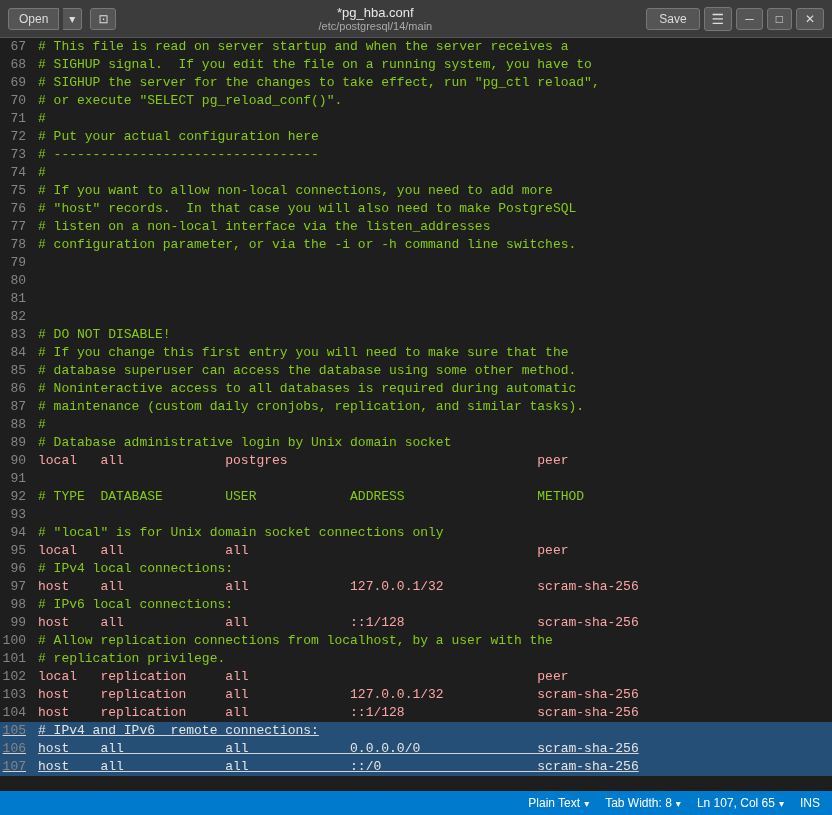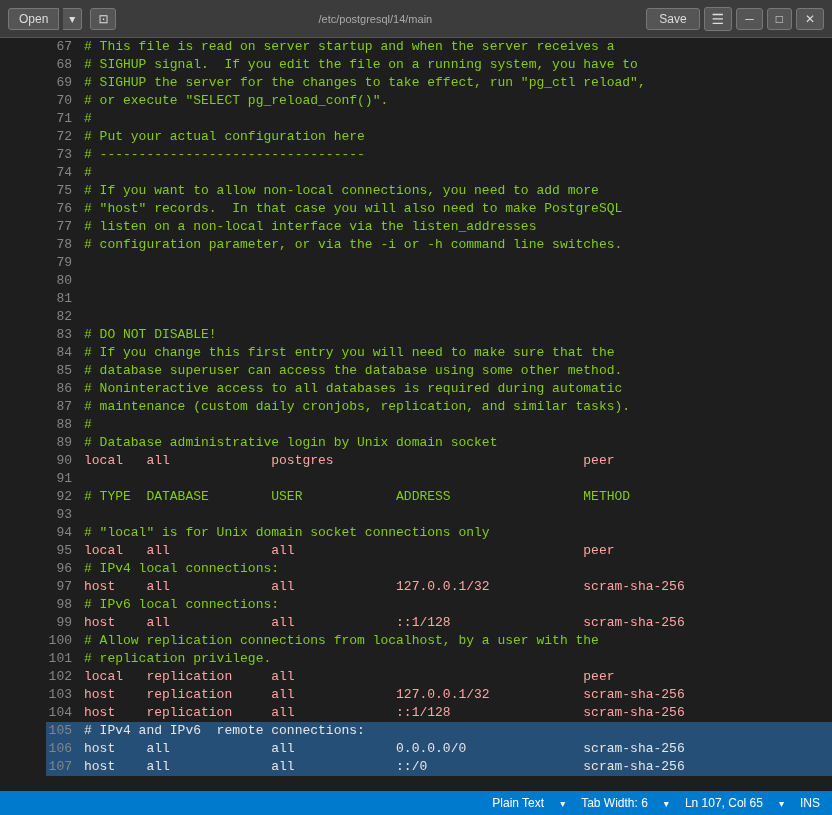--- a/index.html
+++ b/index.html
@@ -127,21 +127,20 @@
     .code-area {
       flex: 1;
       overflow: hidden;
       white-space: pre;
     }
 
     .line {
       display: flex;
       height: 18px;
       line-height: 18px;
-      margin-left: 46px;
     }
 
     .line-num {
       color: #858585;
       min-width: 38px;
       text-align: right;
       padding-right: 12px;
       user-select: none;
       flex-shrink: 0;
     }
@@ -150,20 +149,21 @@
       color: #fca5a5;
       flex: 1;
     }
 
     .line-comment {
       color: #84cc16;
     }
 
     .line-highlight {
       background: #264f78;
+      text-decoration: underline;
     }
 
     .line-highlight .line-content {
       color: #e5e5e5;
     }
 
     
     .status-bar {
       background: #007acc;
       color: #fff;
@@ -174,38 +174,39 @@
       padding: 0 12px;
       gap: 16px;
       font-size: 12px;
       font-family: sans-serif;
       flex-shrink: 0;
     }
 
     .status-item {
       display: flex;
       align-items: center;
-      gap: 16px;
+      gap: 4px;
       cursor: pointer;
     }
 
     .chevron {
       font-size: 10px;
     }
   </style>
 </head>
 <body>
 
 <div class="title-bar">
   <div class="title-bar-left">
     <button class="btn-open">Open</button>
     <button class="btn-dropdown">▾</button>
     <button class="btn-save-icon">⊡</button>
   </div>
   <div class="title-center">
+    <div class="title-filename">*pg_hba.conf</div>
     <div class="title-path">/etc/postgresql/14/main</div>
   </div>
   <div class="title-bar-right">
     <button class="btn-save">Save</button>
     <button class="btn-menu">☰</button>
     <button class="btn-minimize">─</button>
     <button class="btn-maximize">□</button>
     <button class="btn-close">✕</button>
   </div>
 </div>
@@ -215,21 +216,21 @@
     <div class="code-area" id="code-area"><div class="line"><span class="line-num">67</span><span class="line-content line-comment"># This file is read on server startup and when the server receives a</span></div><div class="line"><span class="line-num">68</span><span class="line-content line-comment"># SIGHUP signal.  If you edit the file on a running system, you have to</span></div><div class="line"><span class="line-num">69</span><span class="line-content line-comment"># SIGHUP the server for the changes to take effect, run "pg_ctl reload",</span></div><div class="line"><span class="line-num">70</span><span class="line-content line-comment"># or execute "SELECT pg_reload_conf()".</span></div><div class="line"><span class="line-num">71</span><span class="line-content line-comment">#</span></div><div class="line"><span class="line-num">72</span><span class="line-content line-comment"># Put your actual configuration here</span></div><div class="line"><span class="line-num">73</span><span class="line-content line-comment"># ----------------------------------</span></div><div class="line"><span class="line-num">74</span><span class="line-content line-comment">#</span></div><div class="line"><span class="line-num">75</span><span class="line-content line-comment"># If you want to allow non-local connections, you need to add more</span></div><div class="line"><span class="line-num">76</span><span class="line-content line-comment"># "host" records.  In that case you will also need to make PostgreSQL</span></div><div class="line"><span class="line-num">77</span><span class="line-content line-comment"># listen on a non-local interface via the listen_addresses</span></div><div class="line"><span class="line-num">78</span><span class="line-content line-comment"># configuration parameter, or via the -i or -h command line switches.</span></div><div class="line"><span class="line-num">79</span><span class="line-content"></span></div><div class="line"><span class="line-num">80</span><span class="line-content"></span></div><div class="line"><span class="line-num">81</span><span class="line-content"></span></div><div class="line"><span class="line-num">82</span><span class="line-content"></span></div><div class="line"><span class="line-num">83</span><span class="line-content line-comment"># DO NOT DISABLE!</span></div><div class="line"><span class="line-num">84</span><span class="line-content line-comment"># If you change this first entry you will need to make sure that the</span></div><div class="line"><span class="line-num">85</span><span class="line-content line-comment"># database superuser can access the database using some other method.</span></div><div class="line"><span class="line-num">86</span><span class="line-content line-comment"># Noninteractive access to all databases is required during automatic</span></div><div class="line"><span class="line-num">87</span><span class="line-content line-comment"># maintenance (custom daily cronjobs, replication, and similar tasks).</span></div><div class="line"><span class="line-num">88</span><span class="line-content line-comment">#</span></div><div class="line"><span class="line-num">89</span><span class="line-content line-comment"># Database administrative login by Unix domain socket</span></div><div class="line"><span class="line-num">90</span><span class="line-content">local   all             postgres                                peer</span></div><div class="line"><span class="line-num">91</span><span class="line-content"></span></div><div class="line"><span class="line-num">92</span><span class="line-content line-comment"># TYPE  DATABASE        USER            ADDRESS                 METHOD</span></div><div class="line"><span class="line-num">93</span><span class="line-content"></span></div><div class="line"><span class="line-num">94</span><span class="line-content line-comment"># "local" is for Unix domain socket connections only</span></div><div class="line"><span class="line-num">95</span><span class="line-content">local   all             all                                     peer</span></div><div class="line"><span class="line-num">96</span><span class="line-content line-comment"># IPv4 local connections:</span></div><div class="line"><span class="line-num">97</span><span class="line-content">host    all             all             127.0.0.1/32            scram-sha-256</span></div><div class="line"><span class="line-num">98</span><span class="line-content line-comment"># IPv6 local connections:</span></div><div class="line"><span class="line-num">99</span><span class="line-content">host    all             all             ::1/128                 scram-sha-256</span></div><div class="line"><span class="line-num">100</span><span class="line-content line-comment"># Allow replication connections from localhost, by a user with the</span></div><div class="line"><span class="line-num">101</span><span class="line-content line-comment"># replication privilege.</span></div><div class="line"><span class="line-num">102</span><span class="line-content">local   replication     all                                     peer</span></div><div class="line"><span class="line-num">103</span><span class="line-content">host    replication     all             127.0.0.1/32            scram-sha-256</span></div><div class="line"><span class="line-num">104</span><span class="line-content">host    replication     all             ::1/128                 scram-sha-256</span></div><div class="line line-highlight"><span class="line-num">105</span><span class="line-content line-comment"># IPv4 and IPv6  remote connections:</span></div><div class="line line-highlight"><span class="line-num">106</span><span class="line-content">host    all             all             0.0.0.0/0               scram-sha-256</span></div><div class="line line-highlight"><span class="line-num">107</span><span class="line-content">host    all             all             ::/0                    scram-sha-256</span></div></div>
   </div>
 </div>
 
 <div class="status-bar">
   <div class="status-item">
     <span>Plain Text</span>
     <span class="chevron">▾</span>
   </div>
   <div class="status-item">
-    <span>Tab Width: 6</span>
+    <span>Tab Width: 8</span>
     <span class="chevron">▾</span>
   </div>
   <div class="status-item">
     <span>Ln 107, Col 65</span>
     <span class="chevron">▾</span>
   </div>
   <div class="status-item">
     <span>INS</span>
   </div>
 </div>

